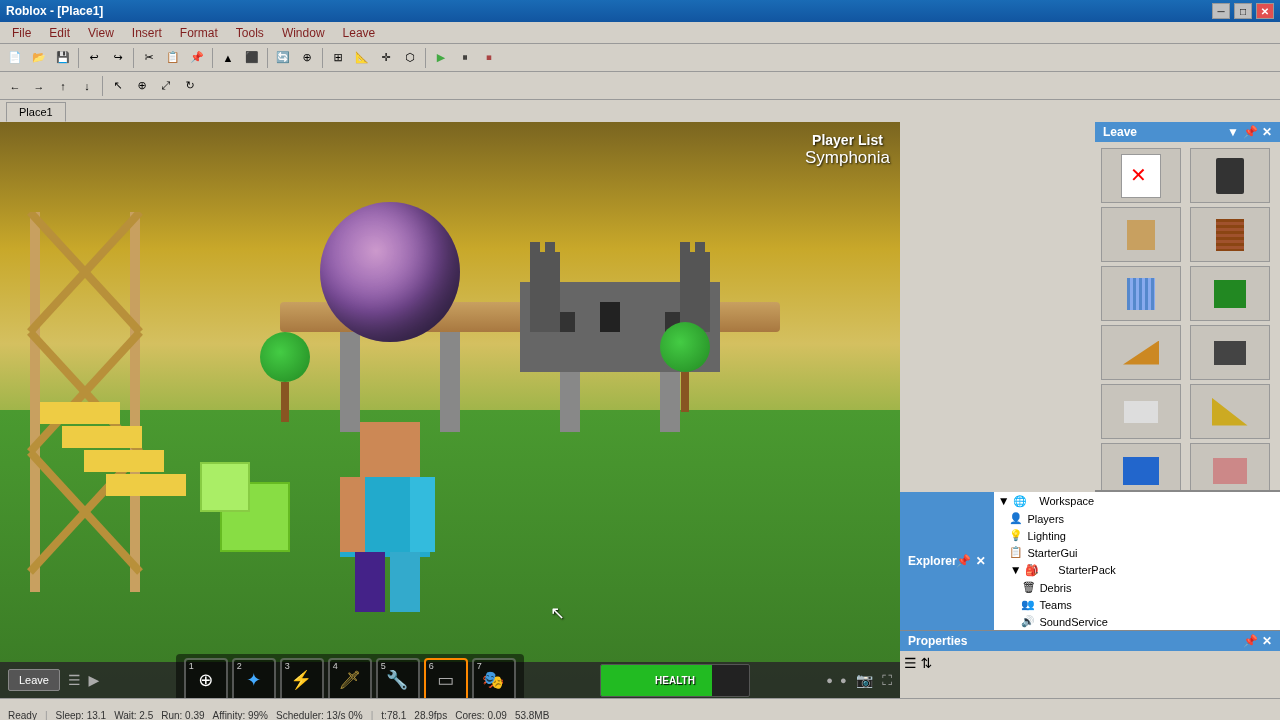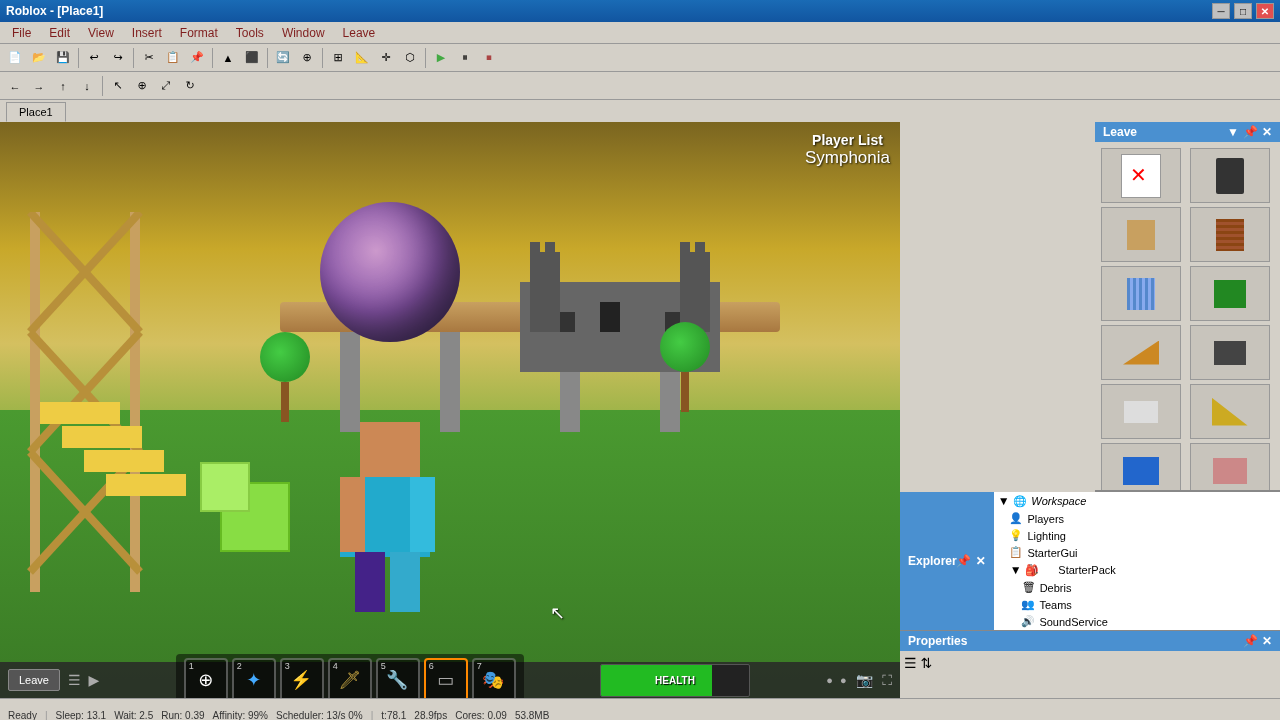--- a/index.html
+++ b/index.html
@@ -564,21 +564,21 @@
           <span>Explorer</span>
           <div style="display:flex; gap:4px;">
             <span style="cursor:pointer;">📌</span>
             <span style="cursor:pointer;">✕</span>
           </div>
         </div>
         <div style="flex:1; overflow-y:auto; background:#fff;">
           <div class="explorer-item">
             <span class="icon">▼</span>
             <span>🌐</span>
-            <span style="margin-left:4px;font-style:italic;">Workspace</span>
+            <span style="margin-left:12px;">Workspace</span>
           </div>
           <div class="explorer-item explorer-indent">
             <span>👤</span>
             <span style="margin-left:4px;">Players</span>
           </div>
           <div class="explorer-item explorer-indent">
             <span>💡</span>
             <span style="margin-left:4px;">Lighting</span>
           </div>
           <div class="explorer-item explorer-indent">

